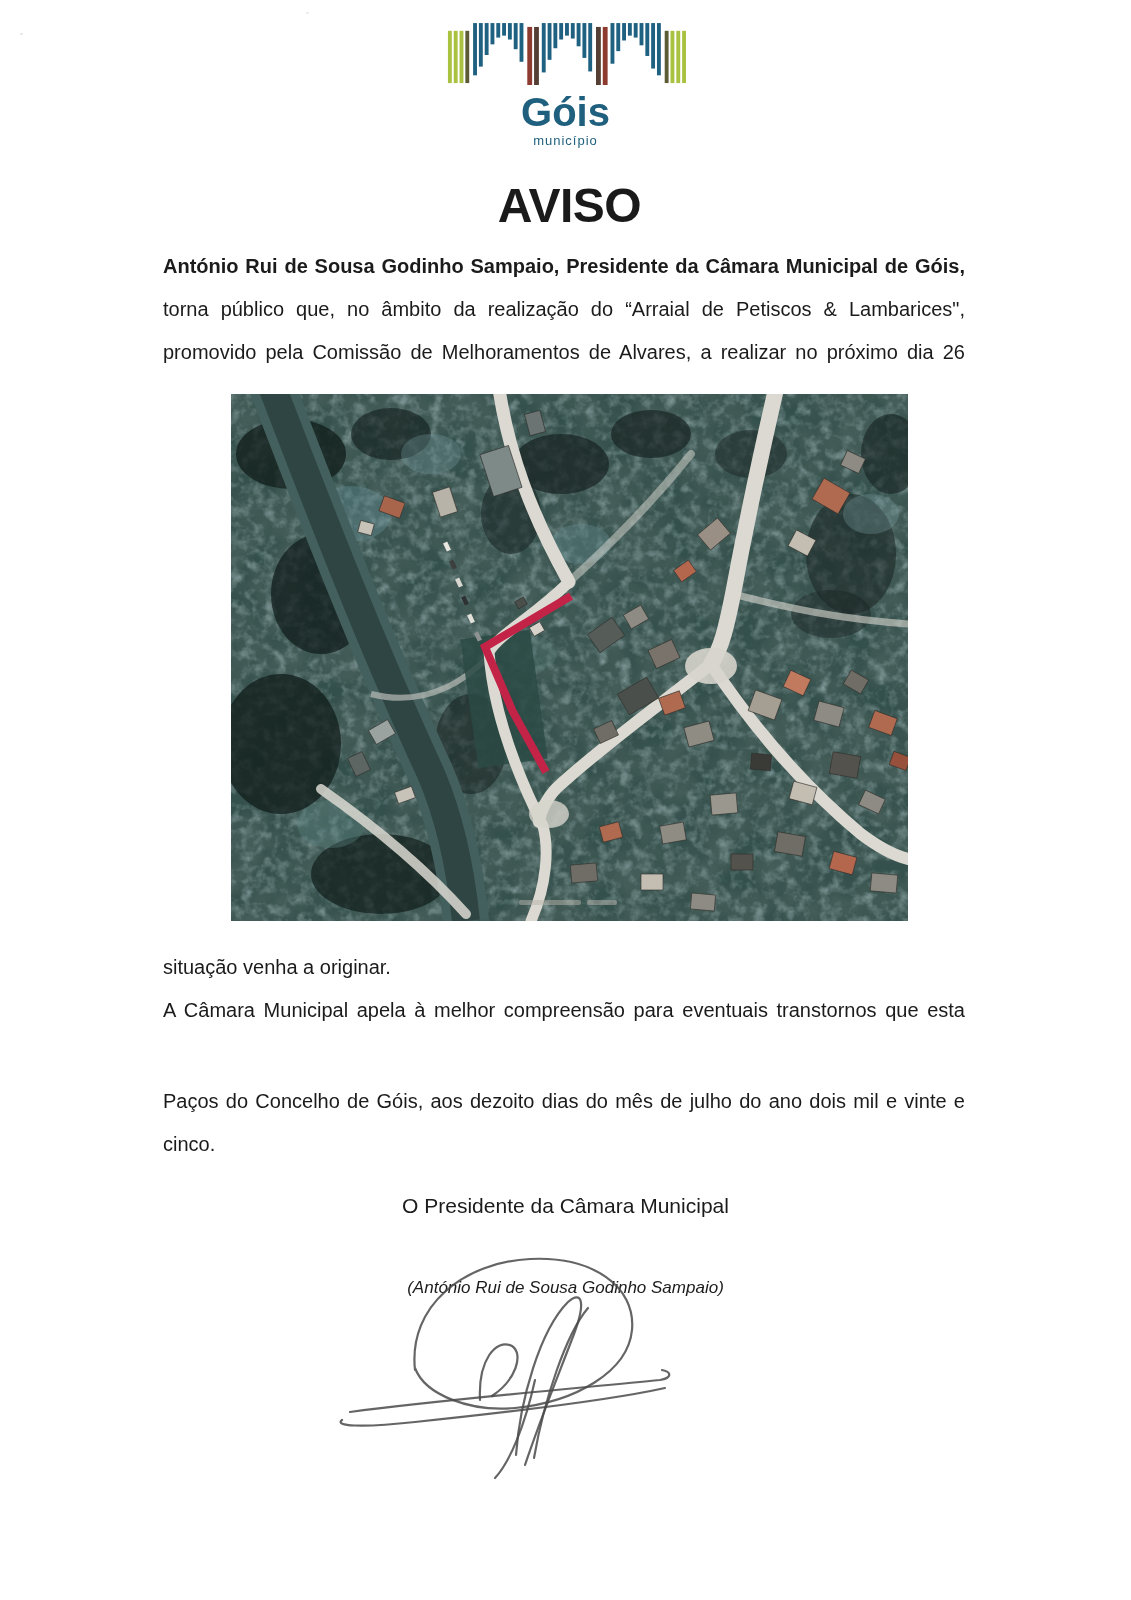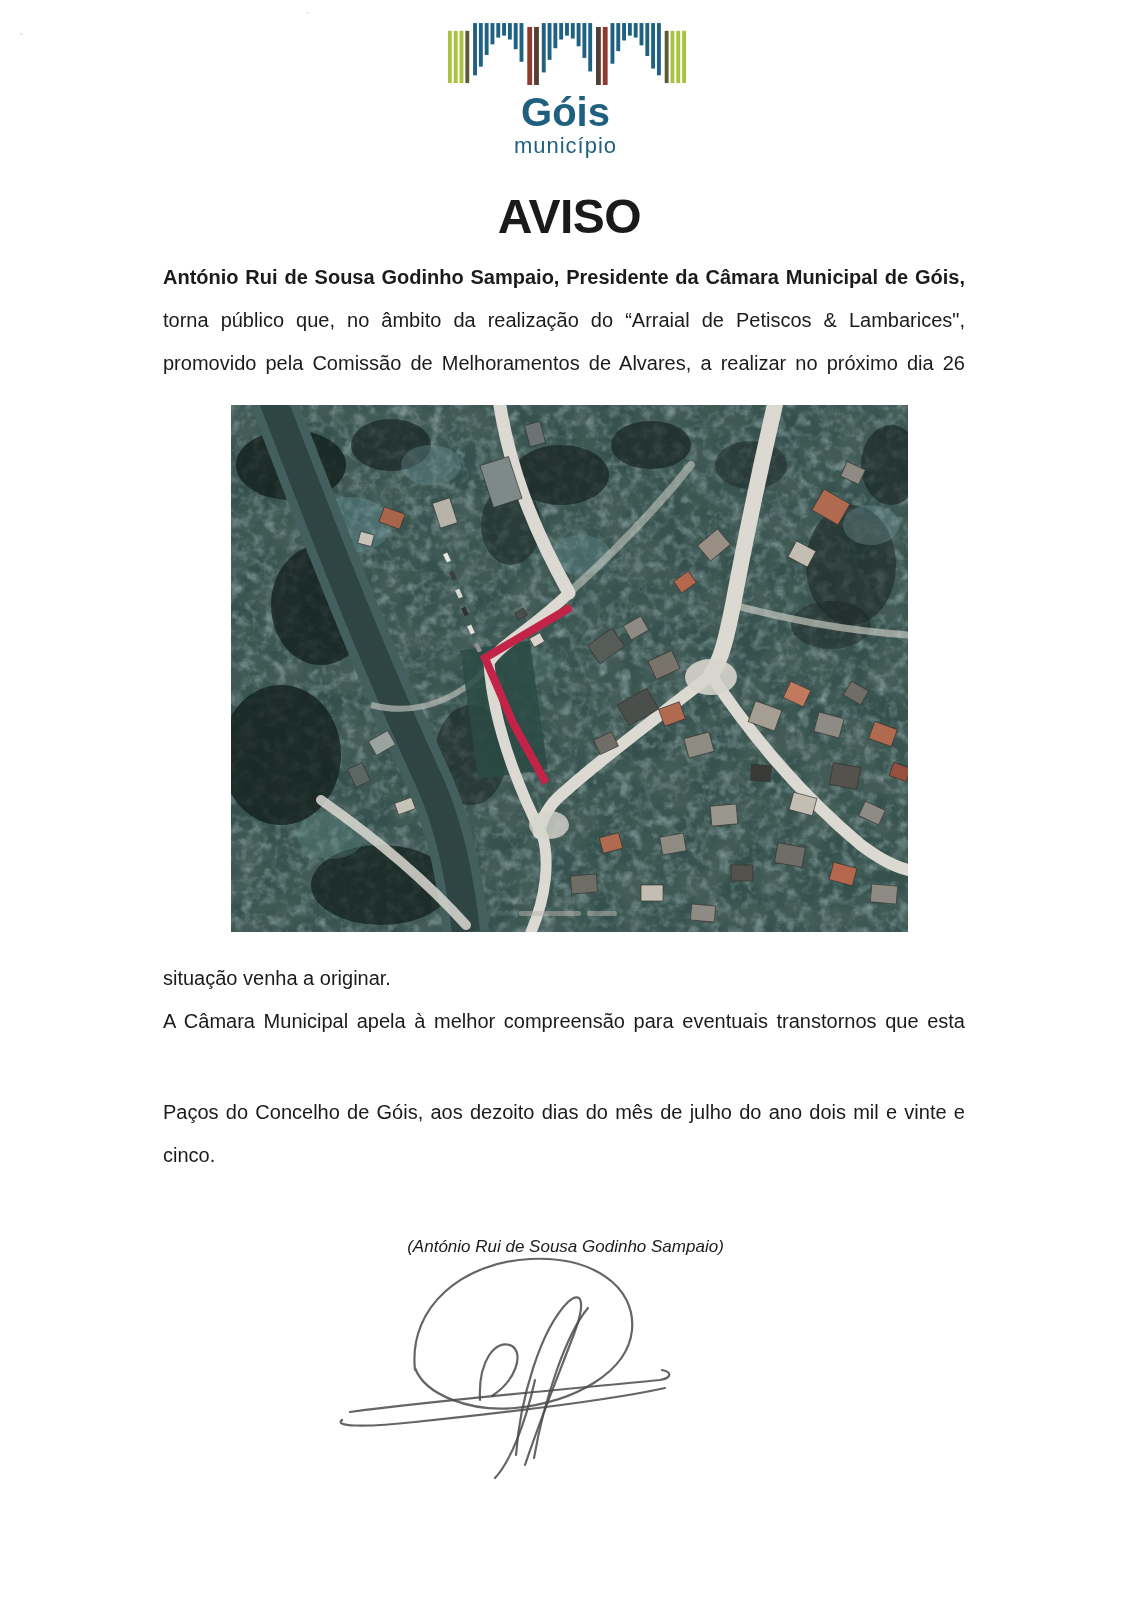--- a/index.html
+++ b/index.html
@@ -20,21 +20,21 @@
   .bar-olive{fill:var(--c-olive);}
   .bar-maroon{fill:var(--c-maroon);}
   .bar-brown{fill:var(--c-brown);}
   .logo-name{
     margin-top:2px;
     font-size:40px;font-weight:700;letter-spacing:0px;
     color:var(--c-teal-text);
   }
   .logo-sub{
     margin-top:-2px;
-    font-size:22px;font-weight:400;letter-spacing:1px;
+    font-size:13px;font-weight:400;letter-spacing:1px;
     color:var(--c-teal-text);
   }
   
   .title{
     margin-top:30px;
     text-align:center;
     font-size:48px;font-weight:700;letter-spacing:-0.5px;
     color:#1a1a1a;
     padding-left:8px;
   }
@@ -283,20 +283,21 @@
   <div class="bodyblock p2">
       <div class="line last"><span>situação venha a originar.</span></div>
       <div class="line"><span>A Câmara Municipal apela à melhor compreensão para eventuais transtornos que esta</span></div>
     </div>
 
   <div class="bodyblock p3">
       <div class="line"><span>Paços do Concelho de Góis, aos dezoito dias do mês de julho do ano dois mil e vinte e</span></div>
       <div class="line last"><span>cinco.</span></div>
     </div>
 
+  <div class="sigrole">O Presidente da Câmara Municipal</div>
   <div class="signame">(António Rui de Sousa Godinho Sampaio)</div>
 
   <svg class="sigsvg" viewBox="0 0 360 230">
     <path d="M 95,120 C 88,55 145,12 210,9 C 272,6 316,36 312,80 C 308,122 255,152 195,158 C 150,162 105,145 95,118"></path>
     <path d="M 196,205 C 200,150 220,80 248,52 C 262,40 266,52 254,84 C 238,126 220,170 205,215"></path>
     <path d="M 214,208 C 224,150 246,84 268,58"></path>
     <path d="M 160,150 C 158,110 176,88 192,96 C 204,104 196,130 172,146"></path>
     <path d="M 30,162 C 120,150 260,138 340,130 C 352,128 352,122 342,120"></path>
     <path d="M 22,170 C 14,176 40,178 95,172 C 210,160 300,148 345,138"></path>
     <path d="M 215,130 C 205,175 190,212 175,228"></path>

